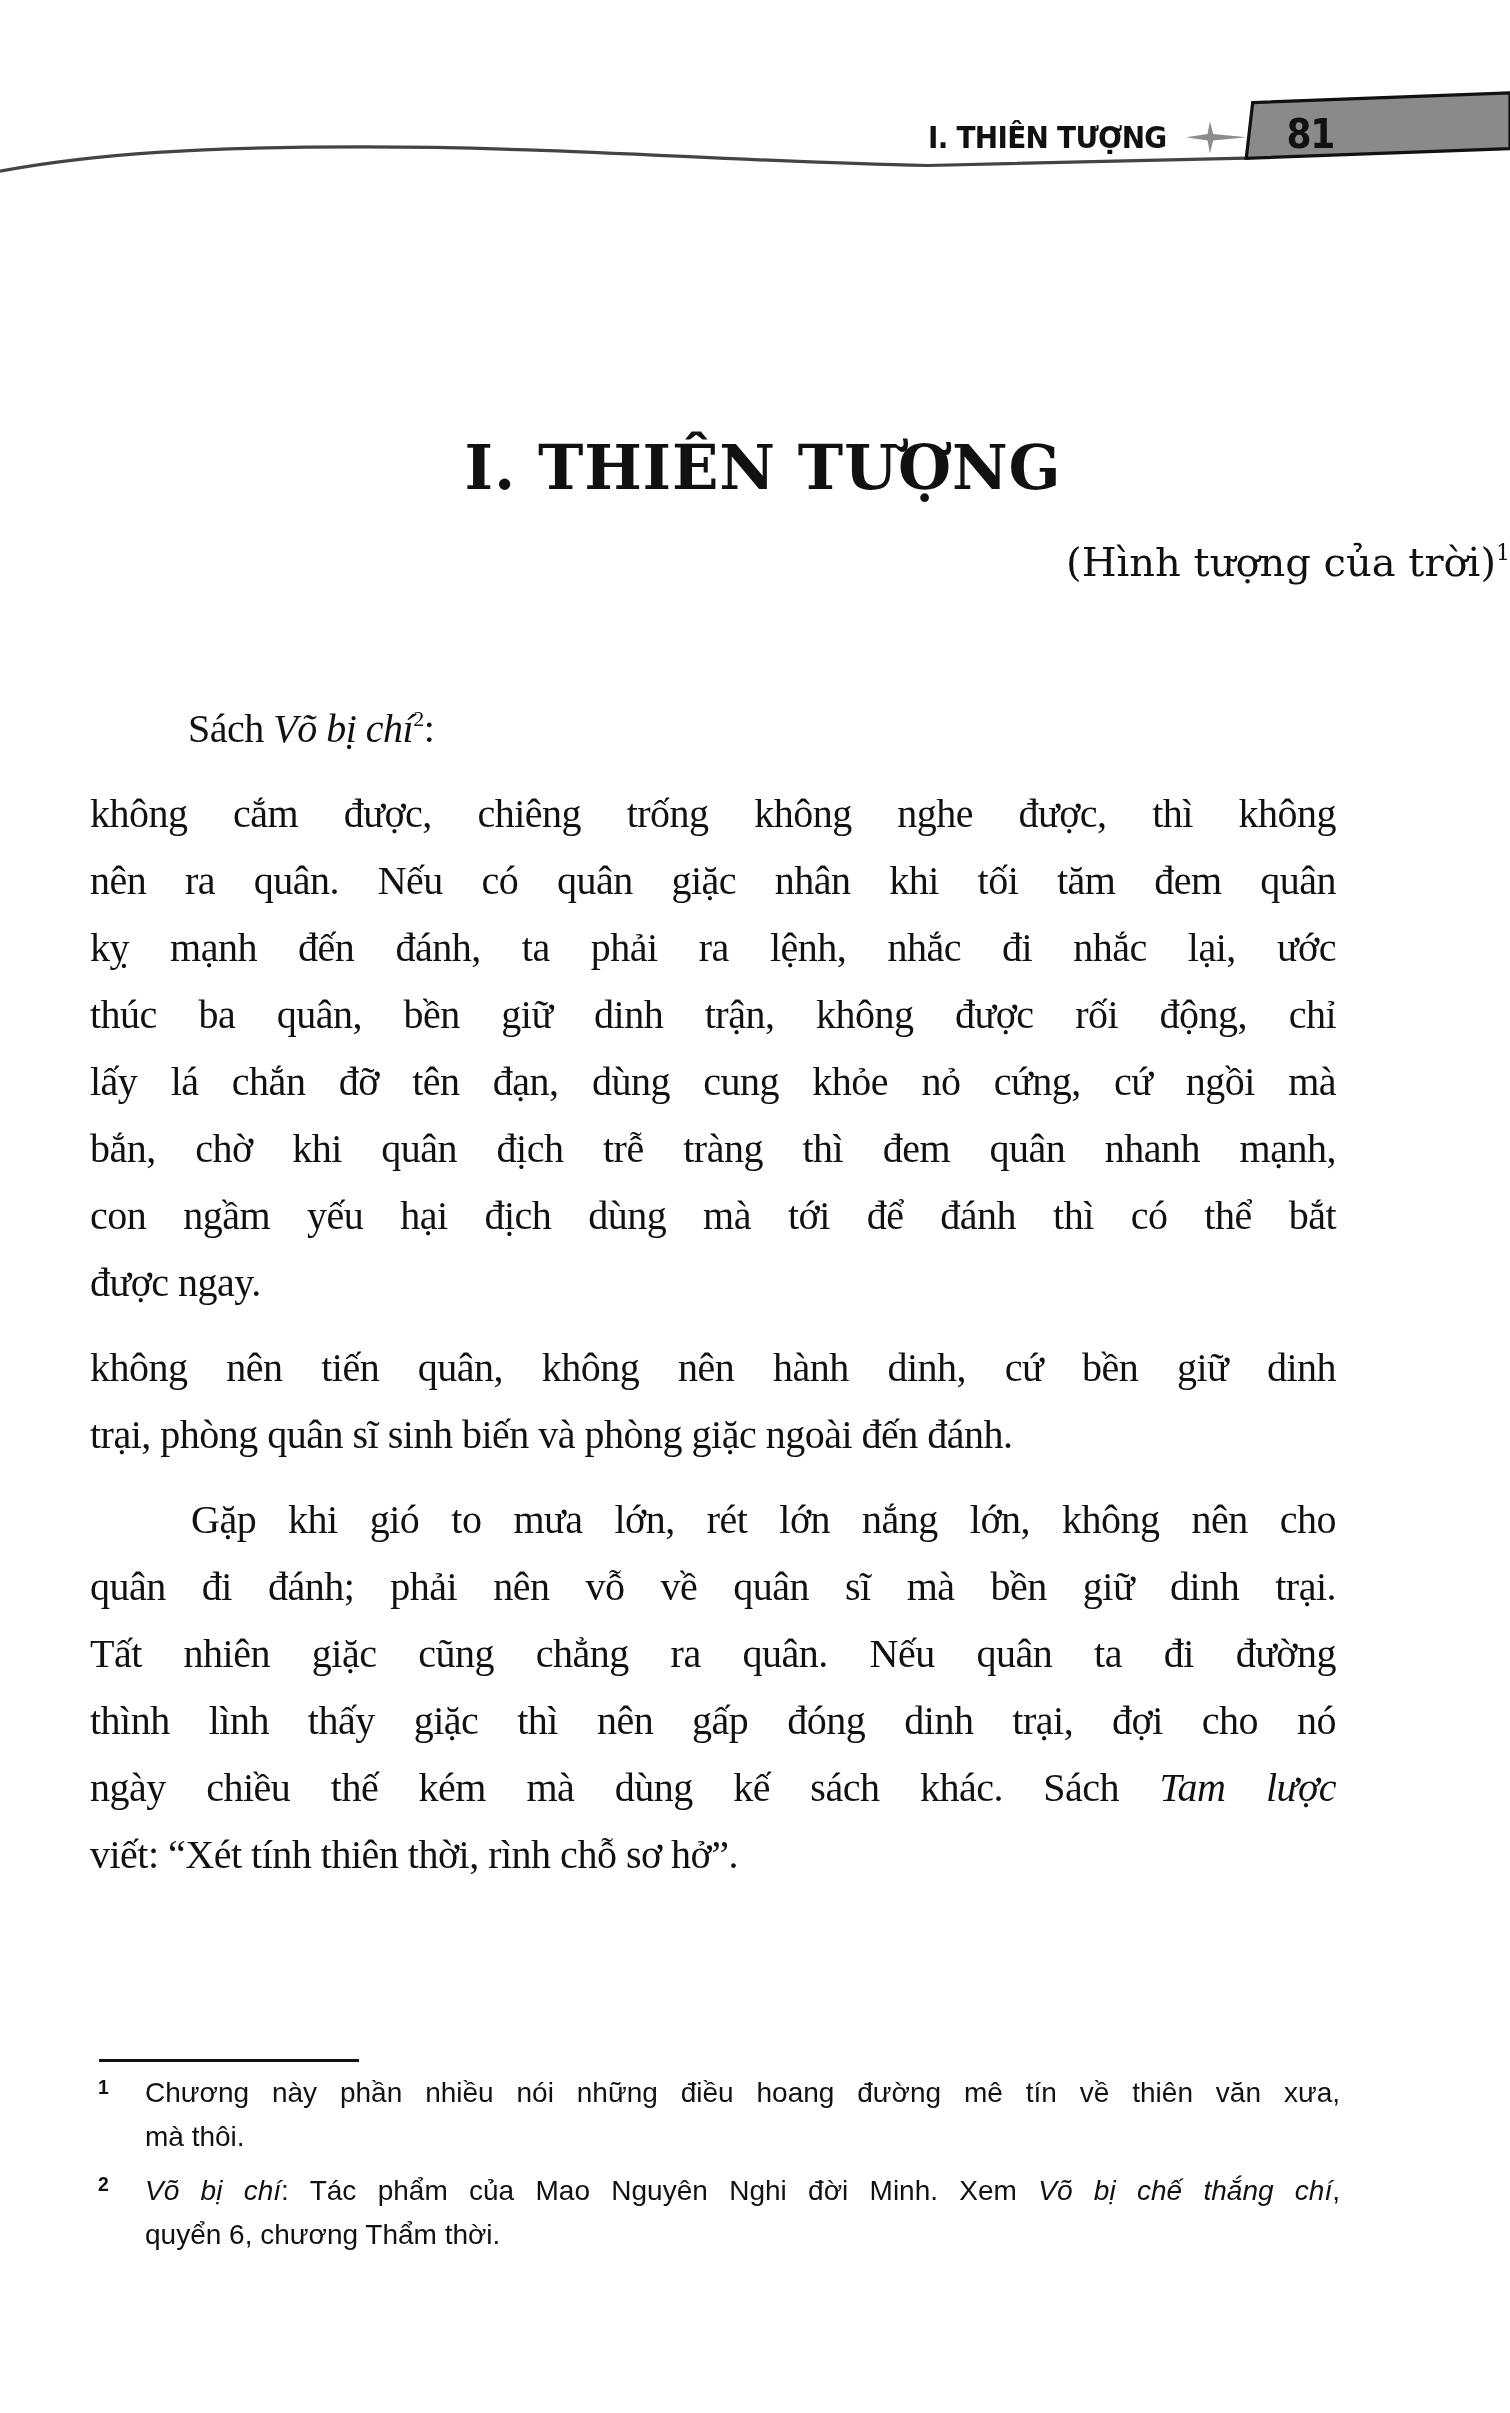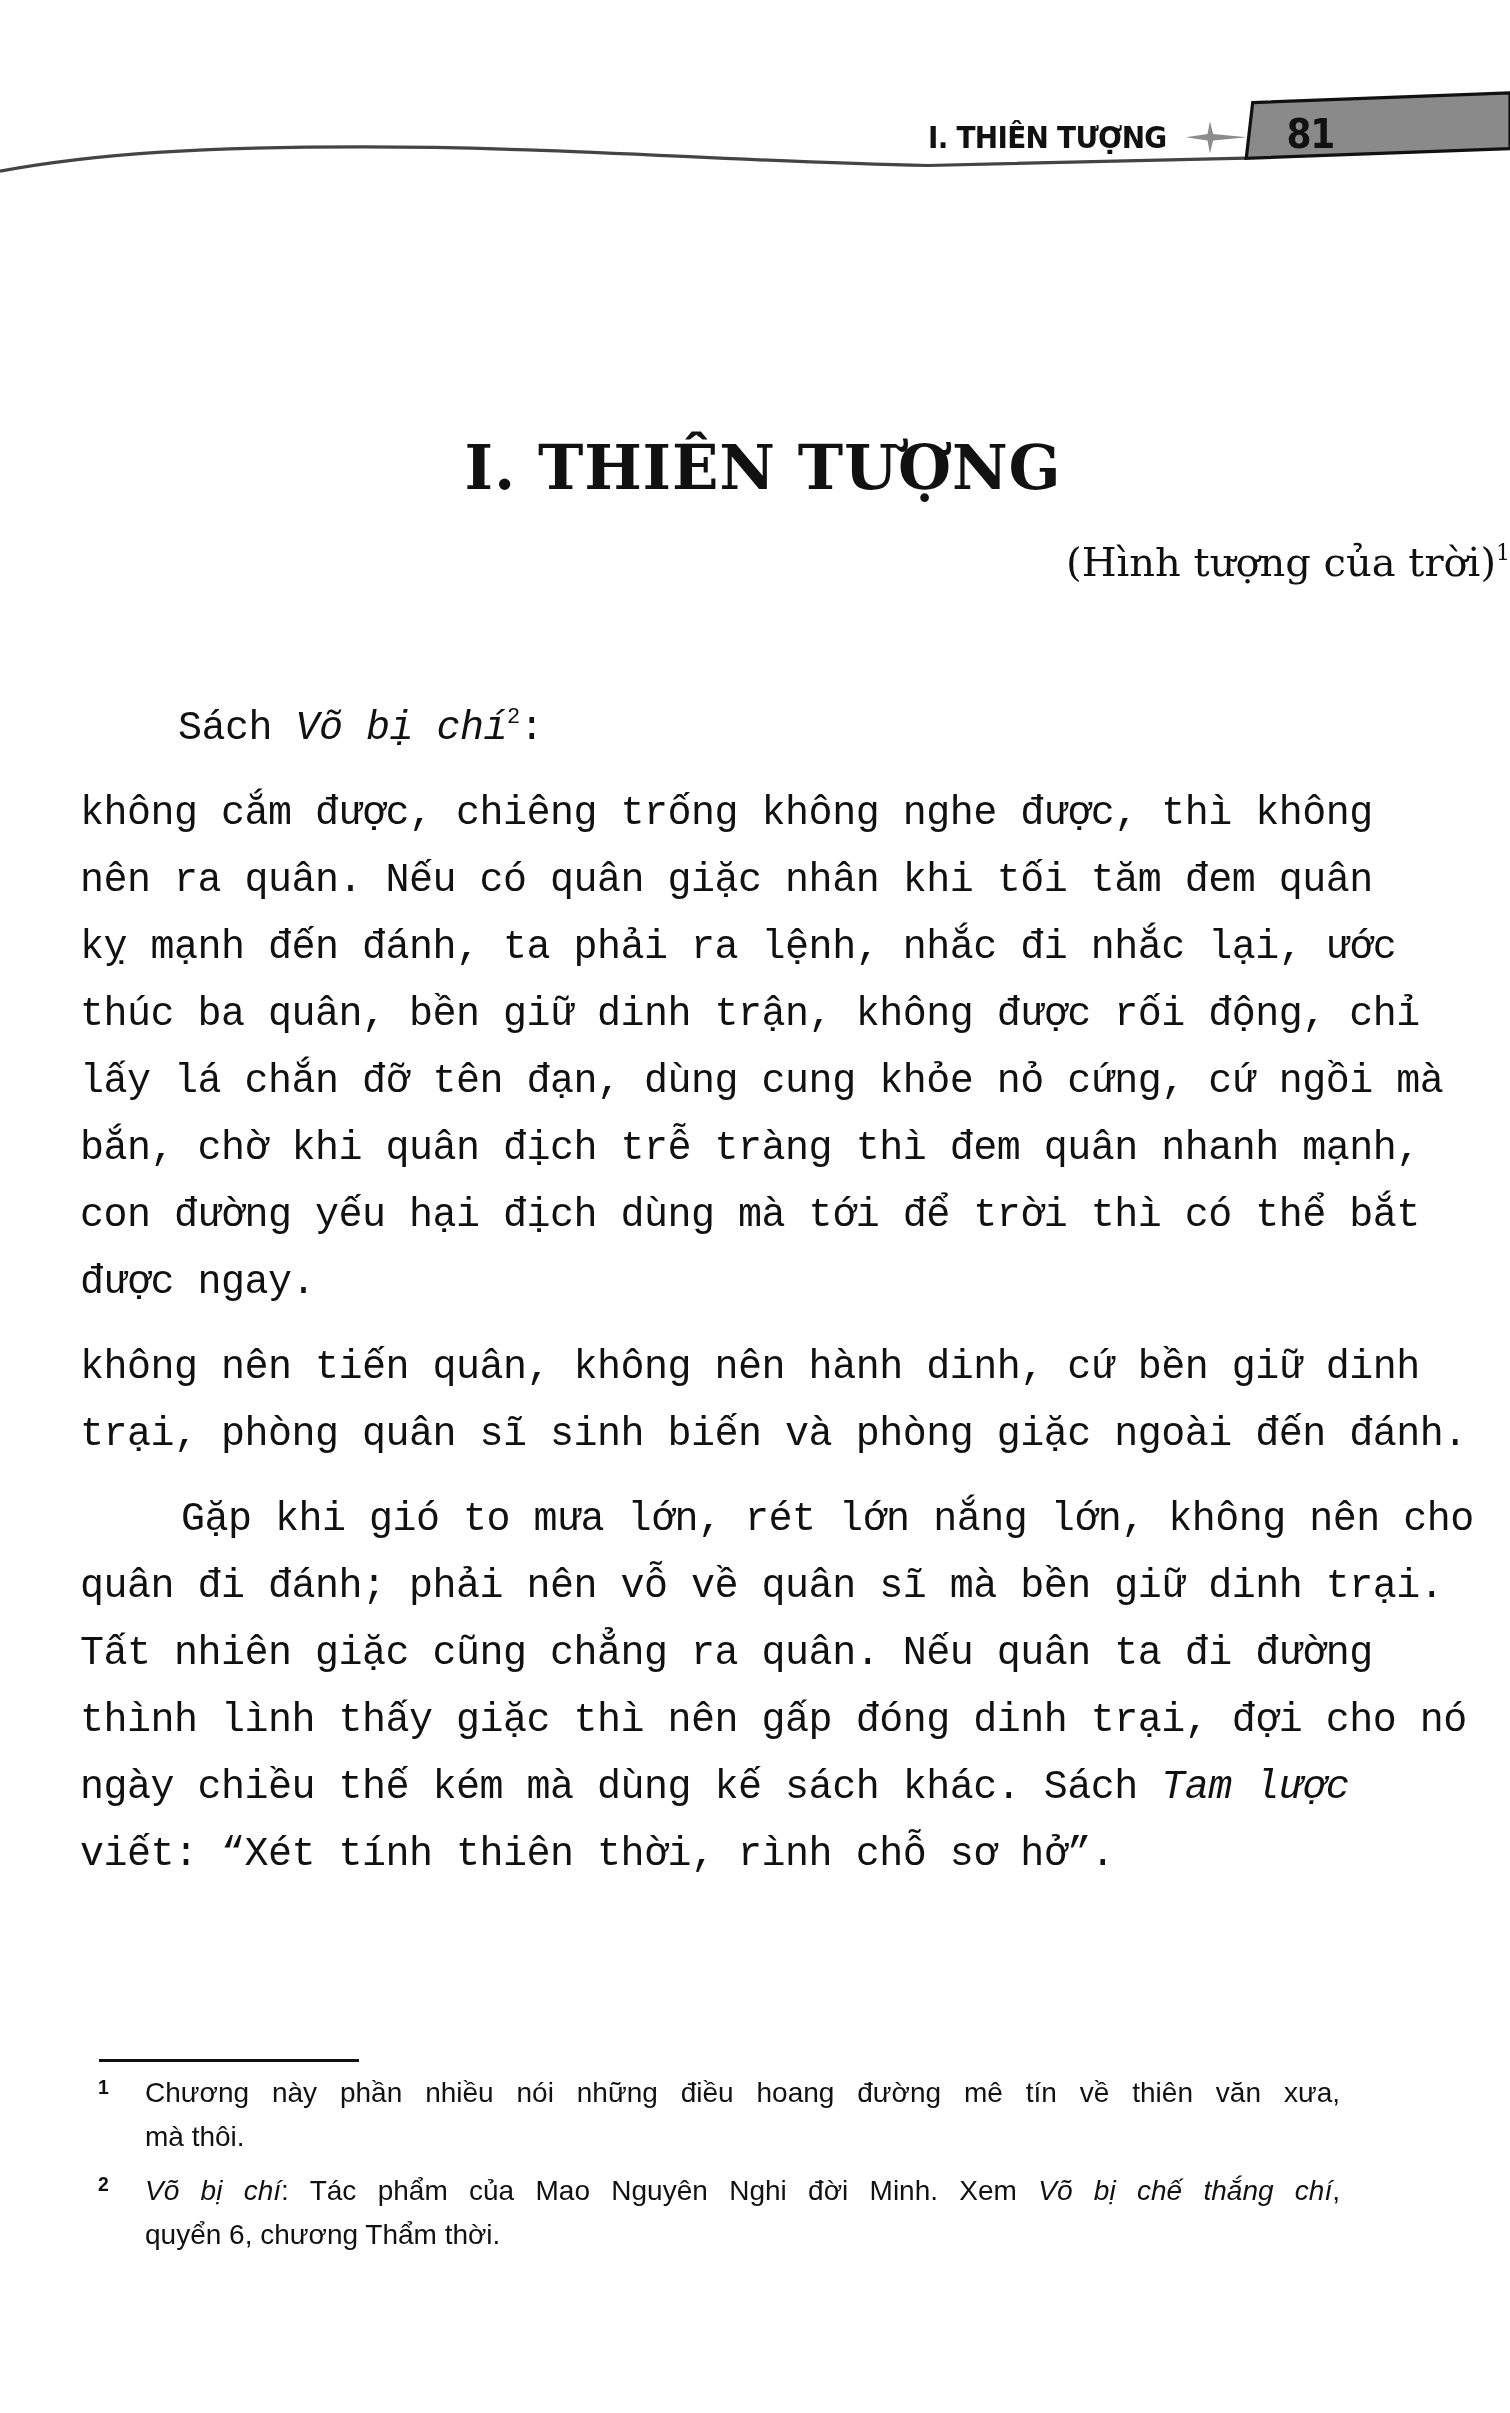--- a/index.html
+++ b/index.html
@@ -21,22 +21,22 @@
     font-family: "DejaVu Serif", serif; font-weight: bold; font-size: 61px;
     letter-spacing: 0.8px; color: #111; padding-left: 16px; box-sizing: border-box;
   }
   .chapter-subtitle {
     position: absolute; left: 0; width: 1510px; top: 539px; text-align: right;
     font-family: "DejaVu Serif", serif; font-size: 40px; color: #111;
     padding-left: 16px; box-sizing: border-box;
   }
   sup { font-size: 0.55em; vertical-align: 0.75em; line-height: 0; }
   .body {
-    position: absolute; left: 80px; top: 695px; width: 1246px;
-    font-family: Liberation Mono, monospace; font-size: 40px; line-height: 67px;
+    position: absolute; left: 90px; top: 695px; width: 1246px;
+    font-family: Liberation Serif, serif; font-size: 40px; line-height: 67px;
     color: #111; text-align: justify; letter-spacing: -0.5px;
   }
   .line { display: block; text-align: justify; text-align-last: justify; white-space: nowrap; }
   .line.last { text-align-last: left; }
   .line.indent { padding-left: 101px; }
   .body .para { margin-bottom: 18px; }
   .lead-line { display: block; padding-left: 98px; }
   i { font-style: italic; }
   .fn-rule { position: absolute; left: 99px; top: 2059px; width: 260px; height: 3.2px; background: #111; }
   .footnotes {
@@ -70,21 +70,21 @@
     <span class="lead-line"><span>Sách </span><i>Võ bị chí</i><sup>2</sup><span>:</span></span>
   </div>
 
   <div class="para">
     <span class="line">không cắm được, chiêng trống không nghe được, thì không</span>
     <span class="line">nên ra quân. Nếu có quân giặc nhân khi tối tăm đem quân</span>
     <span class="line">kỵ mạnh đến đánh, ta phải ra lệnh, nhắc đi nhắc lại, ước</span>
     <span class="line">thúc ba quân, bền giữ dinh trận, không được rối động, chỉ</span>
     <span class="line">lấy lá chắn đỡ tên đạn, dùng cung khỏe nỏ cứng, cứ ngồi mà</span>
     <span class="line">bắn, chờ khi quân địch trễ tràng thì đem quân nhanh mạnh,</span>
-    <span class="line">con đường yếu hại địch dùng mà tới để trời thì có thể bắt</span>
+    <span class="line">con ngầm yếu hại địch dùng mà tới để đánh thì có thể bắt</span>
     <span class="line last">được ngay.</span>
   </div>
 
   <div class="para">
     <span class="line">không nên tiến quân, không nên hành dinh, cứ bền giữ dinh</span>
     <span class="line last">trại, phòng quân sĩ sinh biến và phòng giặc ngoài đến đánh.</span>
   </div>
 
   <div class="para">
     <span class="line indent">Gặp khi gió to mưa lớn, rét lớn nắng lớn, không nên cho</span>

